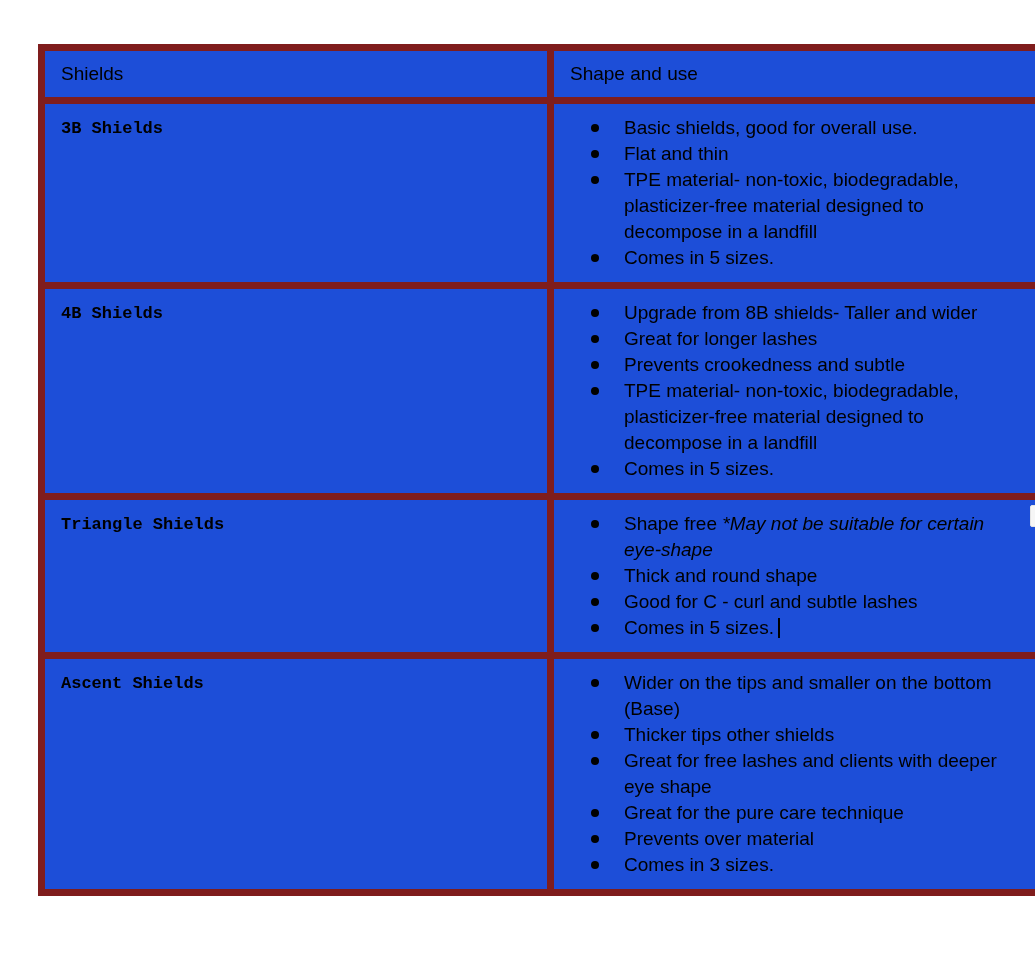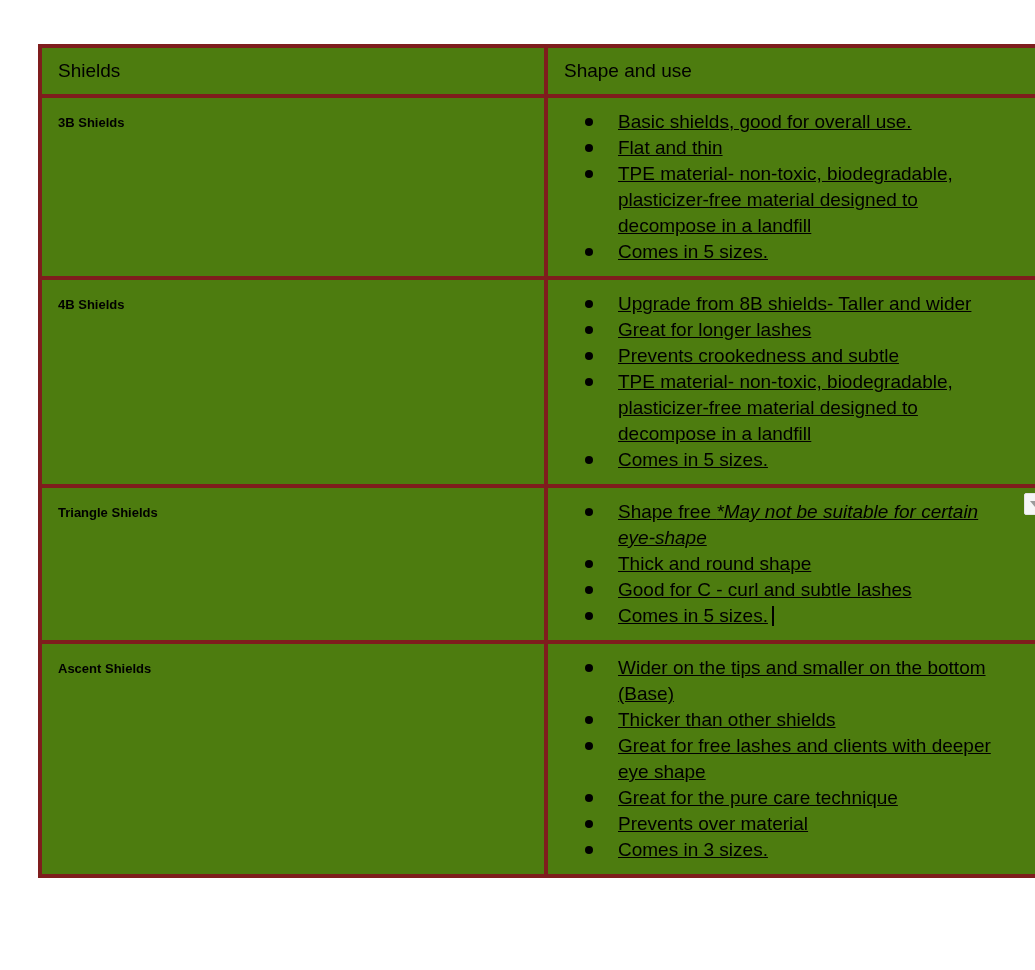--- a/index.html
+++ b/index.html
@@ -19,54 +19,54 @@
   table.shields-table {
     position: absolute;
     left: 38px;
     top: 44px;
     width: 940px;
     border-collapse: collapse;
     table-layout: fixed;
   }
   .shields-table th,
   .shields-table td {
-    border: 4px solid #7f1d1d;
+    border: 7px solid #7f1d1d;
     vertical-align: top;
-    background: #4d7c0f;
+    background: #1d4ed8;
   }
   .shields-table th {
     width: 470px;
     font-weight: 400;
     font-size: 19px;
     line-height: 26px;
     text-align: left;
     padding: 10px 16px;
   }
   td.name-cell {
     font-weight: 700;
-    font-size: 13px;
+    font-size: 17px;
     line-height: 26px;
     padding: 12px 16px;
+    font-family: Liberation Mono, monospace;
   }
   td.desc-cell {
     position: relative;
     padding: 11px 8px 11px 0;
     font-size: 19px;
     line-height: 26px;
   }
   ul.bullet-list {
     margin: 0;
     padding: 0 0 0 70px;
     list-style: none;
     width: 385px;
   }
   ul.bullet-list li {
     position: relative;
     margin: 0;
-    text-decoration: underline;
   }
   ul.bullet-list li::before {
     content: "";
     position: absolute;
     left: -33px;
     top: 9px;
     width: 8px;
     height: 8px;
     border-radius: 50%;
     background: #000000;
@@ -150,21 +150,21 @@
               <li><span class="seg-regular">Good for C - curl and subtle lashes</span></li>
               <li><span class="seg-regular">Comes in 5 sizes.</span><span class="text-caret"></span></li>
             </ul>
           </td>
         </tr>
         <tr>
           <td class="name-cell"><span>Ascent Shields</span></td>
           <td class="desc-cell">
             <ul class="bullet-list">
               <li><span class="seg-regular">Wider on the tips and smaller on the bottom (Base)</span></li>
-              <li><span class="seg-regular">Thicker than other shields</span></li>
+              <li><span class="seg-regular">Thicker tips other shields</span></li>
               <li><span class="seg-regular">Great for free lashes and clients with deeper eye shape</span></li>
               <li><span class="seg-regular">Great for the pure care technique</span></li>
               <li><span class="seg-regular">Prevents over material</span></li>
               <li><span class="seg-regular">Comes in 3 sizes.</span></li>
             </ul>
           </td>
         </tr>
       </tbody>
   </table>
 </div>

